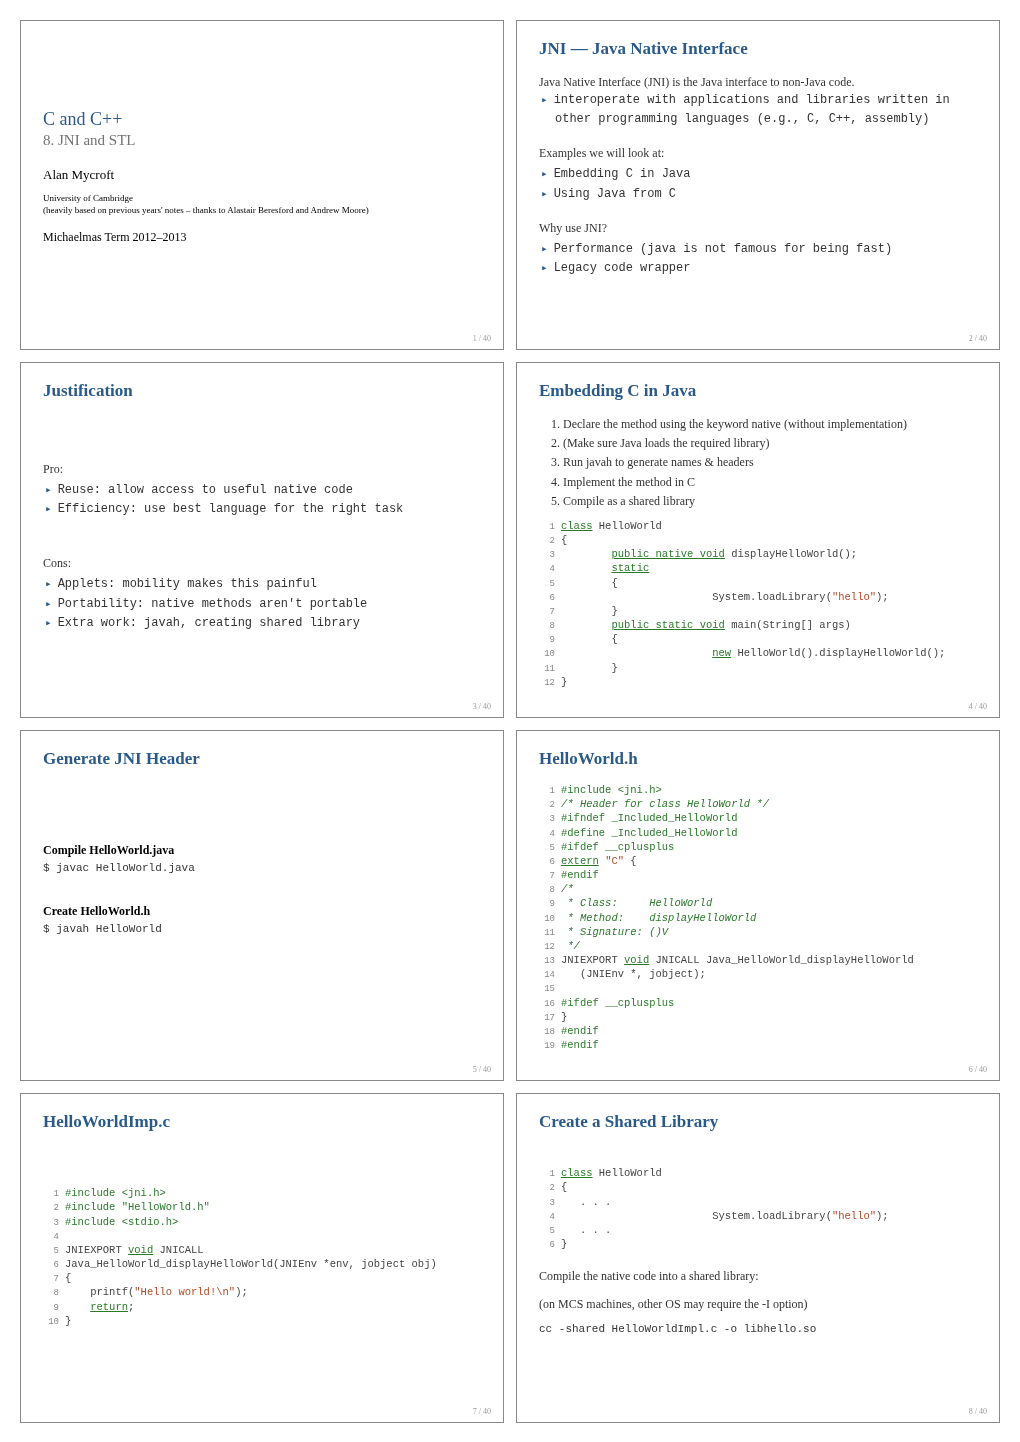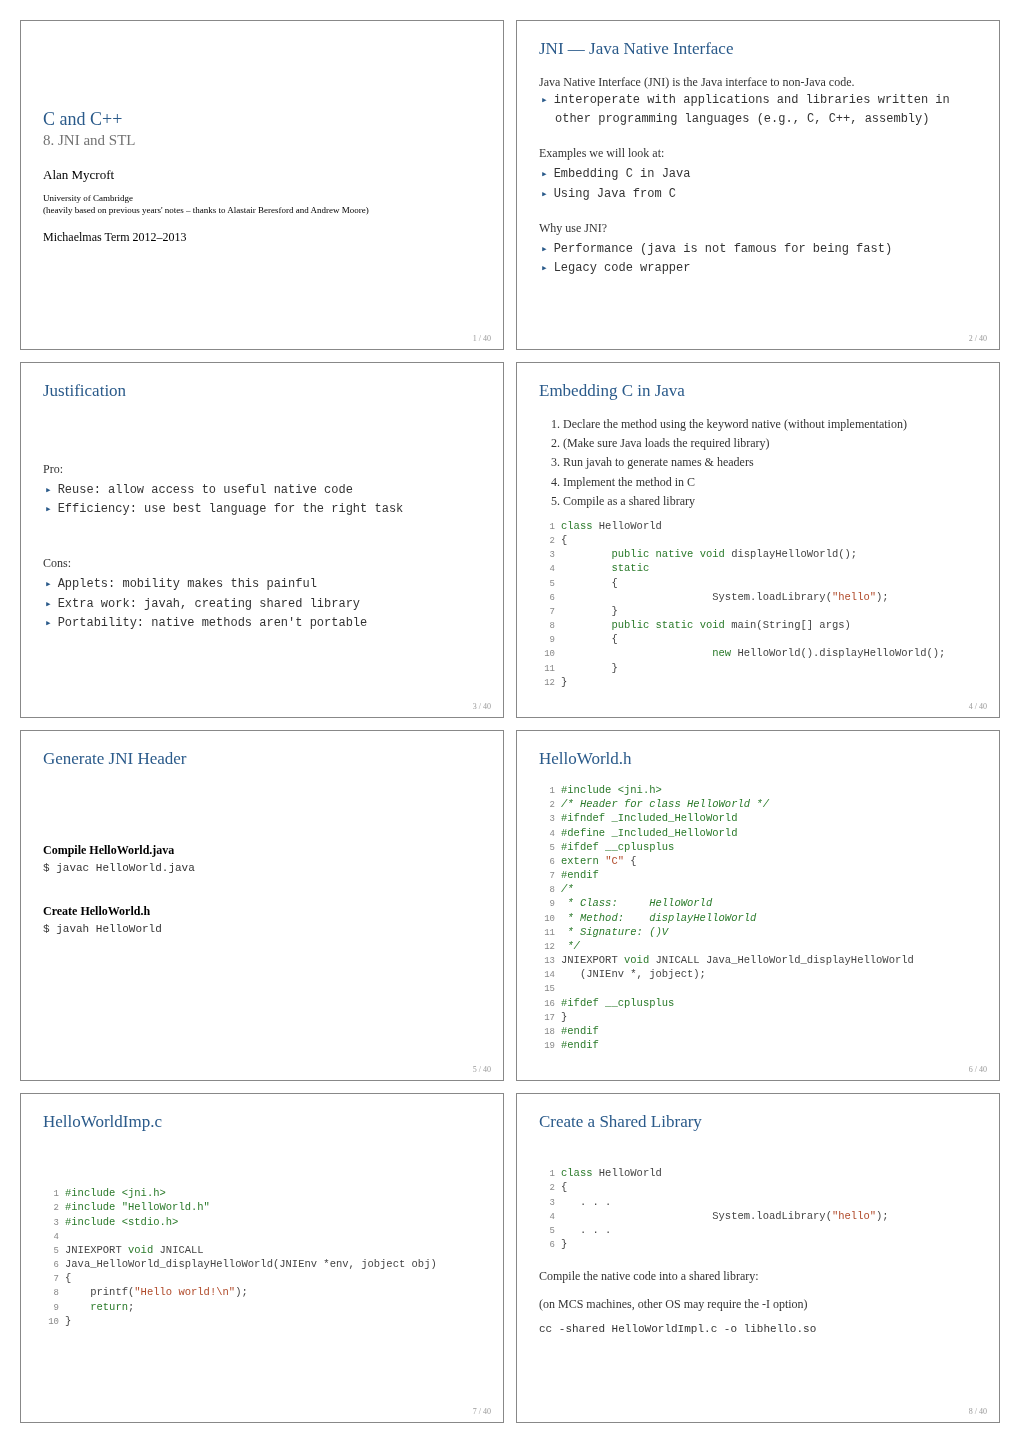--- a/index.html
+++ b/index.html
@@ -18,21 +18,21 @@
     border: 1px solid #888;
     padding: 18px 22px 28px 22px;
     position: relative;
     min-height: 330px;
     background: #fff;
   }
   .slide-title {
     color: #2a5a8a;
     font-size: 17px;
     margin-bottom: 14px;
-    font-weight: normal;
+    font-weight: bold;
   }
   .centered { text-align: left; }
   .title-main {
     color: #2a5a8a;
     font-size: 18px;
     margin-bottom: 2px;
   }
   .title-sub {
     color: #737373;
     font-size: 15px;
@@ -63,21 +63,21 @@
     color: #999;
   }
   pre.code {
     font-family: 'Courier New', monospace;
     font-size: 10.5px;
     line-height: 1.35;
     white-space: pre;
     color: #444;
   }
   pre.code .ln { color: #888; display: inline-block; width: 16px; text-align: right; margin-right: 6px; font-size: 9px; }
-  pre.code .kw { color: #2a7a2a; }
+  pre.code .kw { color: #2a7a2a; text-decoration: underline; }
   pre.code .str { color: #b04a2a; }
   pre.code .cm { color: #2a7a2a; font-style: italic; }
   pre.code .pp { color: #2a7a2a; }
   .cmd { font-family: 'Courier New', monospace; font-size: 11px; color: #333; }
 </style>
 </head>
 <body>
 
 <div class="page">
 
@@ -119,22 +119,22 @@
     <div style="height:30px"></div>
     <div class="section-label">Pro:</div>
     <ul class="bullets">
       <li>Reuse: allow access to useful native code</li>
       <li>Efficiency: use best language for the right task</li>
     </ul>
     <div style="height:12px"></div>
     <div class="section-label">Cons:</div>
     <ul class="bullets">
       <li>Applets: mobility makes this painful</li>
+      <li>Portability: native methods aren't portable</li>
       <li>Extra work: javah, creating shared library</li>
-      <li>Portability: native methods aren't portable</li>
     </ul>
     <div class="page-num">3 / 40</div>
   </div>
 
   <div class="slide">
     <div class="slide-title">Embedding C in Java</div>
     <ol class="numbered">
       <li>Declare the method using the keyword native (without implementation)</li>
       <li>(Make sure Java loads the required library)</li>
       <li>Run javah to generate names &amp; headers</li>

